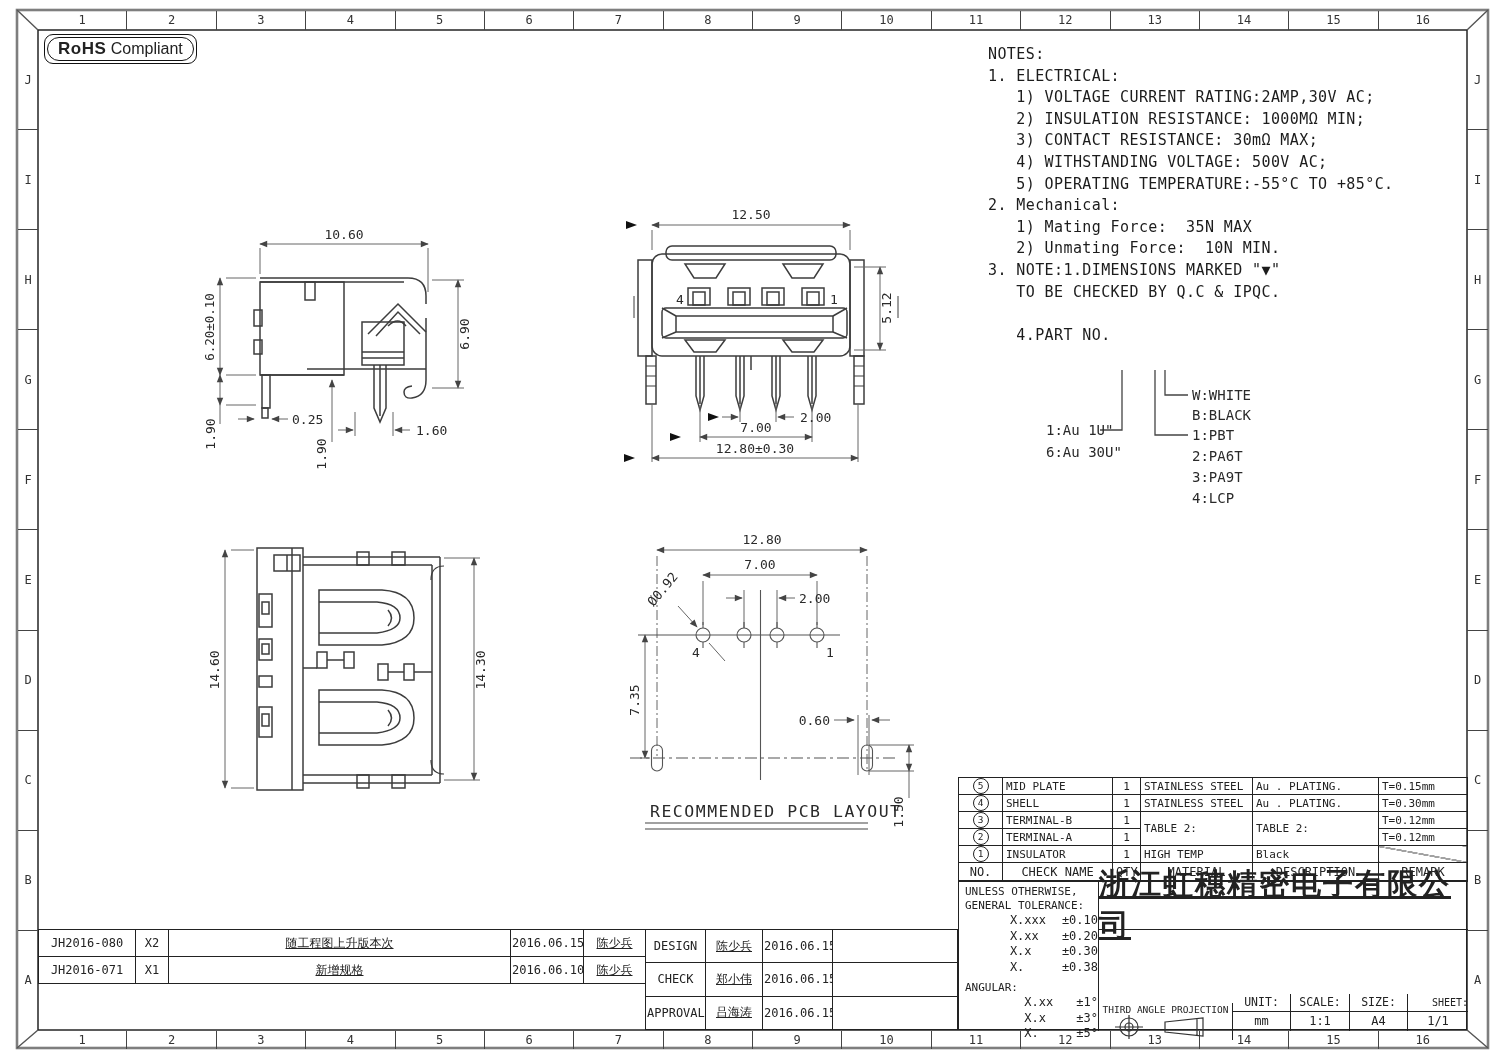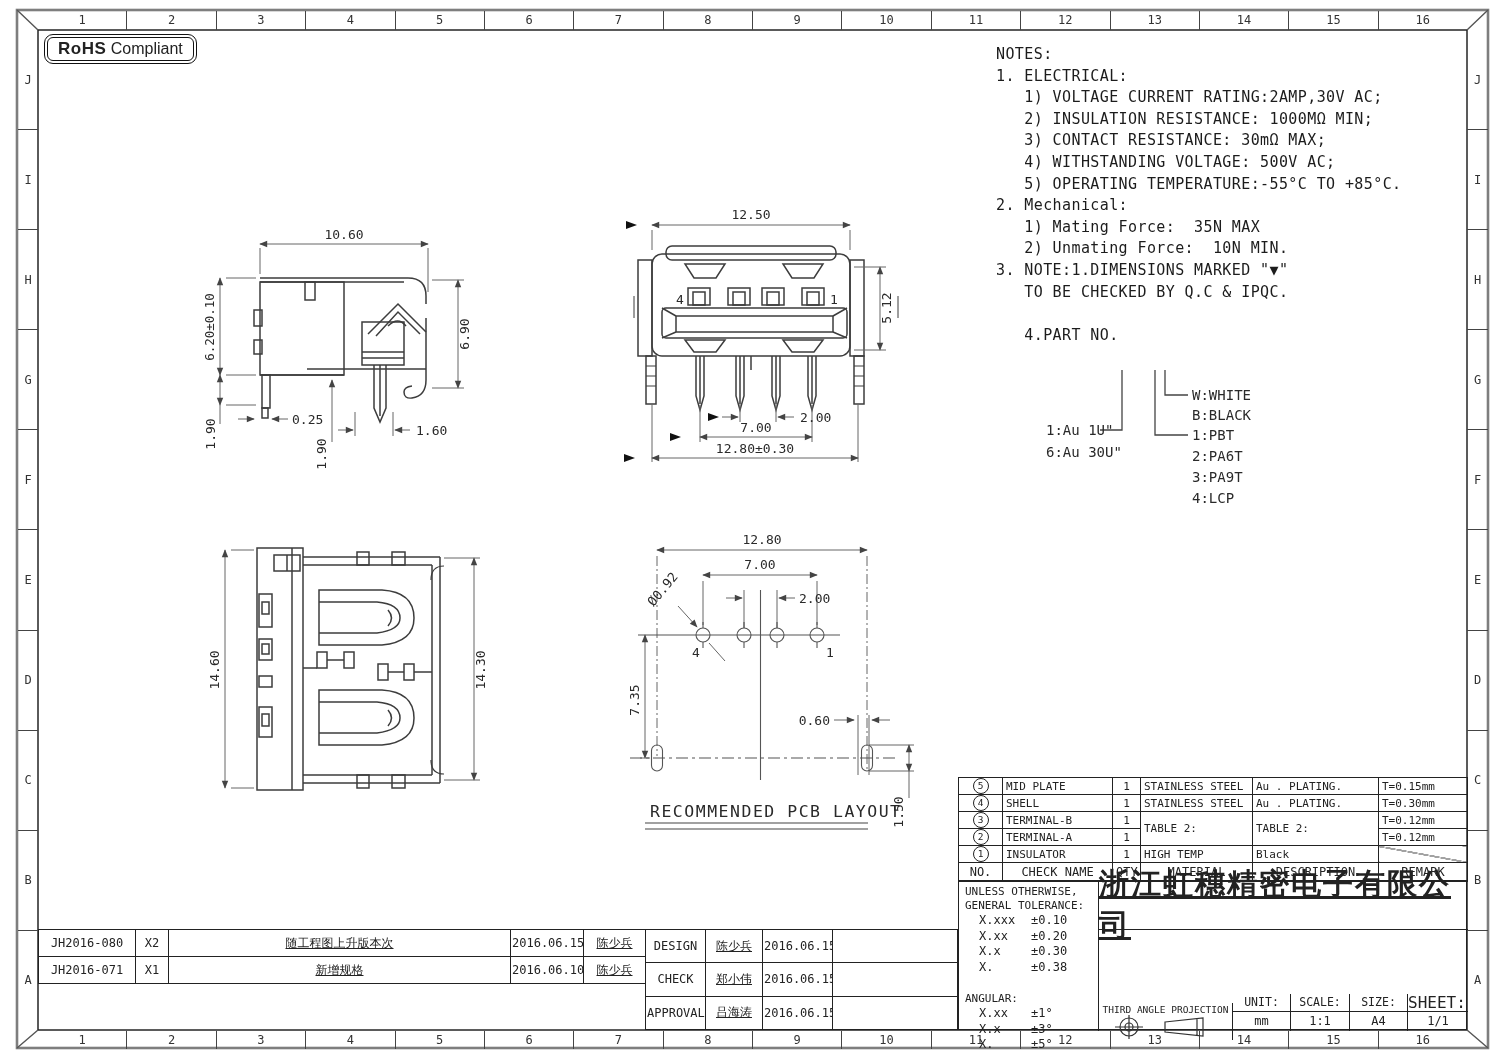--- a/index.html
+++ b/index.html
@@ -8,41 +8,41 @@
   .abs{position:absolute;}
   
   .zone-h{display:flex;font-size:12px;color:#333;}
   .zone-h span{flex:1;text-align:center;line-height:18px;}
   .zone-h span + span{border-left:1.2px solid #444;}
   .zone-v{display:flex;flex-direction:column;font-size:12px;color:#333;}
   .zone-v span{flex:1;display:flex;align-items:center;justify-content:center;}
   .zone-v span + span{border-top:1.2px solid #444;}
   
   .badge{border:1.6px solid #111;border-radius:9px;padding:2px;}
-  .badge-in{border:1.1px solid #111;border-radius:6px;padding:1px 10px;font-family:"Liberation Sans",sans-serif;font-size:16px;white-space:nowrap;}
+  .badge-in{border:1.1px solid #111;border-radius:12px;padding:1px 10px;font-family:"Liberation Sans",sans-serif;font-size:16px;white-space:nowrap;}
   .badge-in b{font-size:17px;letter-spacing:0.5px;}
   
-  .notes{font-size:15px;line-height:21.6px;white-space:pre;letter-spacing:0.4px;color:#1c1c1c;margin-left:8px;}
+  .notes{font-size:15px;line-height:21.6px;white-space:pre;letter-spacing:0.4px;color:#1c1c1c;}
   
   table{border-collapse:collapse;table-layout:fixed;}
   td,th{border:1px solid #222;font-weight:normal;overflow:hidden;white-space:nowrap;}
   .bom td{font-size:11px;padding:0 3px;height:16px;}
   .bom .hdr td{font-size:12px;height:18px;text-align:center;}
   .circ{display:inline-block;width:14px;height:14px;border:1.1px solid #222;border-radius:50%;line-height:13px;text-align:center;font-size:9.5px;}
   .slash{background:linear-gradient(to top right,transparent 48.5%,#444 48.5%,#444 51.5%,transparent 51.5%);}
   .rev td{font-size:12px;text-align:center;height:24px;}
   .sig td{font-size:12px;text-align:center;}
   .cjk{font-family:"Liberation Sans",sans-serif;text-decoration:underline;}
   
   .tb{position:absolute;border:1.3px solid #222;box-sizing:border-box;}
   .company{font-family:"Liberation Sans",sans-serif;font-weight:bold;font-size:30px;letter-spacing:2px;
            display:flex;align-items:center;justify-content:center;}
   .lbl{font-size:11.5px;}
   .tol{font-size:11px;line-height:14px;}
-  .tolrow{display:flex;font-size:12px;line-height:15.5px;}
+  .tolrow{display:flex;font-size:12px;line-height:15.5px;justify-content:flex-end;}
   .tolrow i{font-style:normal;width:52px;text-align:left;padding-left:14px;}
   svg text{font-family:"DejaVu Sans Mono","Liberation Mono",monospace;fill:#2a2a2a;}
 </style>
 </head>
 <body>
 <div id="sheet">
 
 <svg class="abs" style="left:0;top:0" width="1502" height="1059">
   <rect x="17" y="10" width="1471" height="1038" fill="none" stroke="#7e7e7e" stroke-width="2.6"></rect>
   <rect x="38" y="30" width="1429" height="1000" fill="none" stroke="#242424" stroke-width="1.5"></rect>
@@ -415,21 +415,21 @@
           <span>±0.20</span>
         </div>
     <div class="tolrow">
           <i>X.x</i>
           <span>±0.30</span>
         </div>
     <div class="tolrow">
           <i>X.</i>
           <span>±0.38</span>
         </div>
-    <div style="margin-top:17px">ANGULAR:</div>
+    <div style="margin-top:6px">ANGULAR:</div>
     <div class="tolrow">
           <i>X.xx</i>
           <span>±1°</span>
         </div>
     <div class="tolrow">
           <i>X.x</i>
           <span>±3°</span>
         </div>
     <div class="tolrow">
           <i>X.</i>
@@ -455,21 +455,21 @@
     </div>
     <div style="flex:0 0 58px;border-right:1px solid #222">
       <div style="height:17px;border-bottom:1px solid #222;font-size:11.5px;text-align:center;line-height:17px">SCALE:</div>
       <div style="font-size:12px;text-align:center;line-height:19px">1:1</div>
     </div>
     <div style="flex:0 0 57px;border-right:1px solid #222">
       <div style="height:17px;border-bottom:1px solid #222;font-size:11.5px;text-align:center;line-height:17px">SIZE:</div>
       <div style="font-size:12px;text-align:center;line-height:19px">A4</div>
     </div>
     <div style="flex:1">
-      <div style="height:17px;border-bottom:1px solid #222;font-size:16px;text-align:left;line-height:17px">SHEET:</div>
+      <div style="height:17px;border-bottom:1px solid #222;font-size:10px;text-align:right;line-height:17px">SHEET:</div>
       <div style="font-size:12px;text-align:center;line-height:19px">1/1</div>
     </div>
   </div>
 </div>
 
 <table class="rev abs" style="left:38px;top:929px;width:607px">
   <colgroup>
         <col style="width:97px">
         <col style="width:33px">
         <col style="width:342px">

